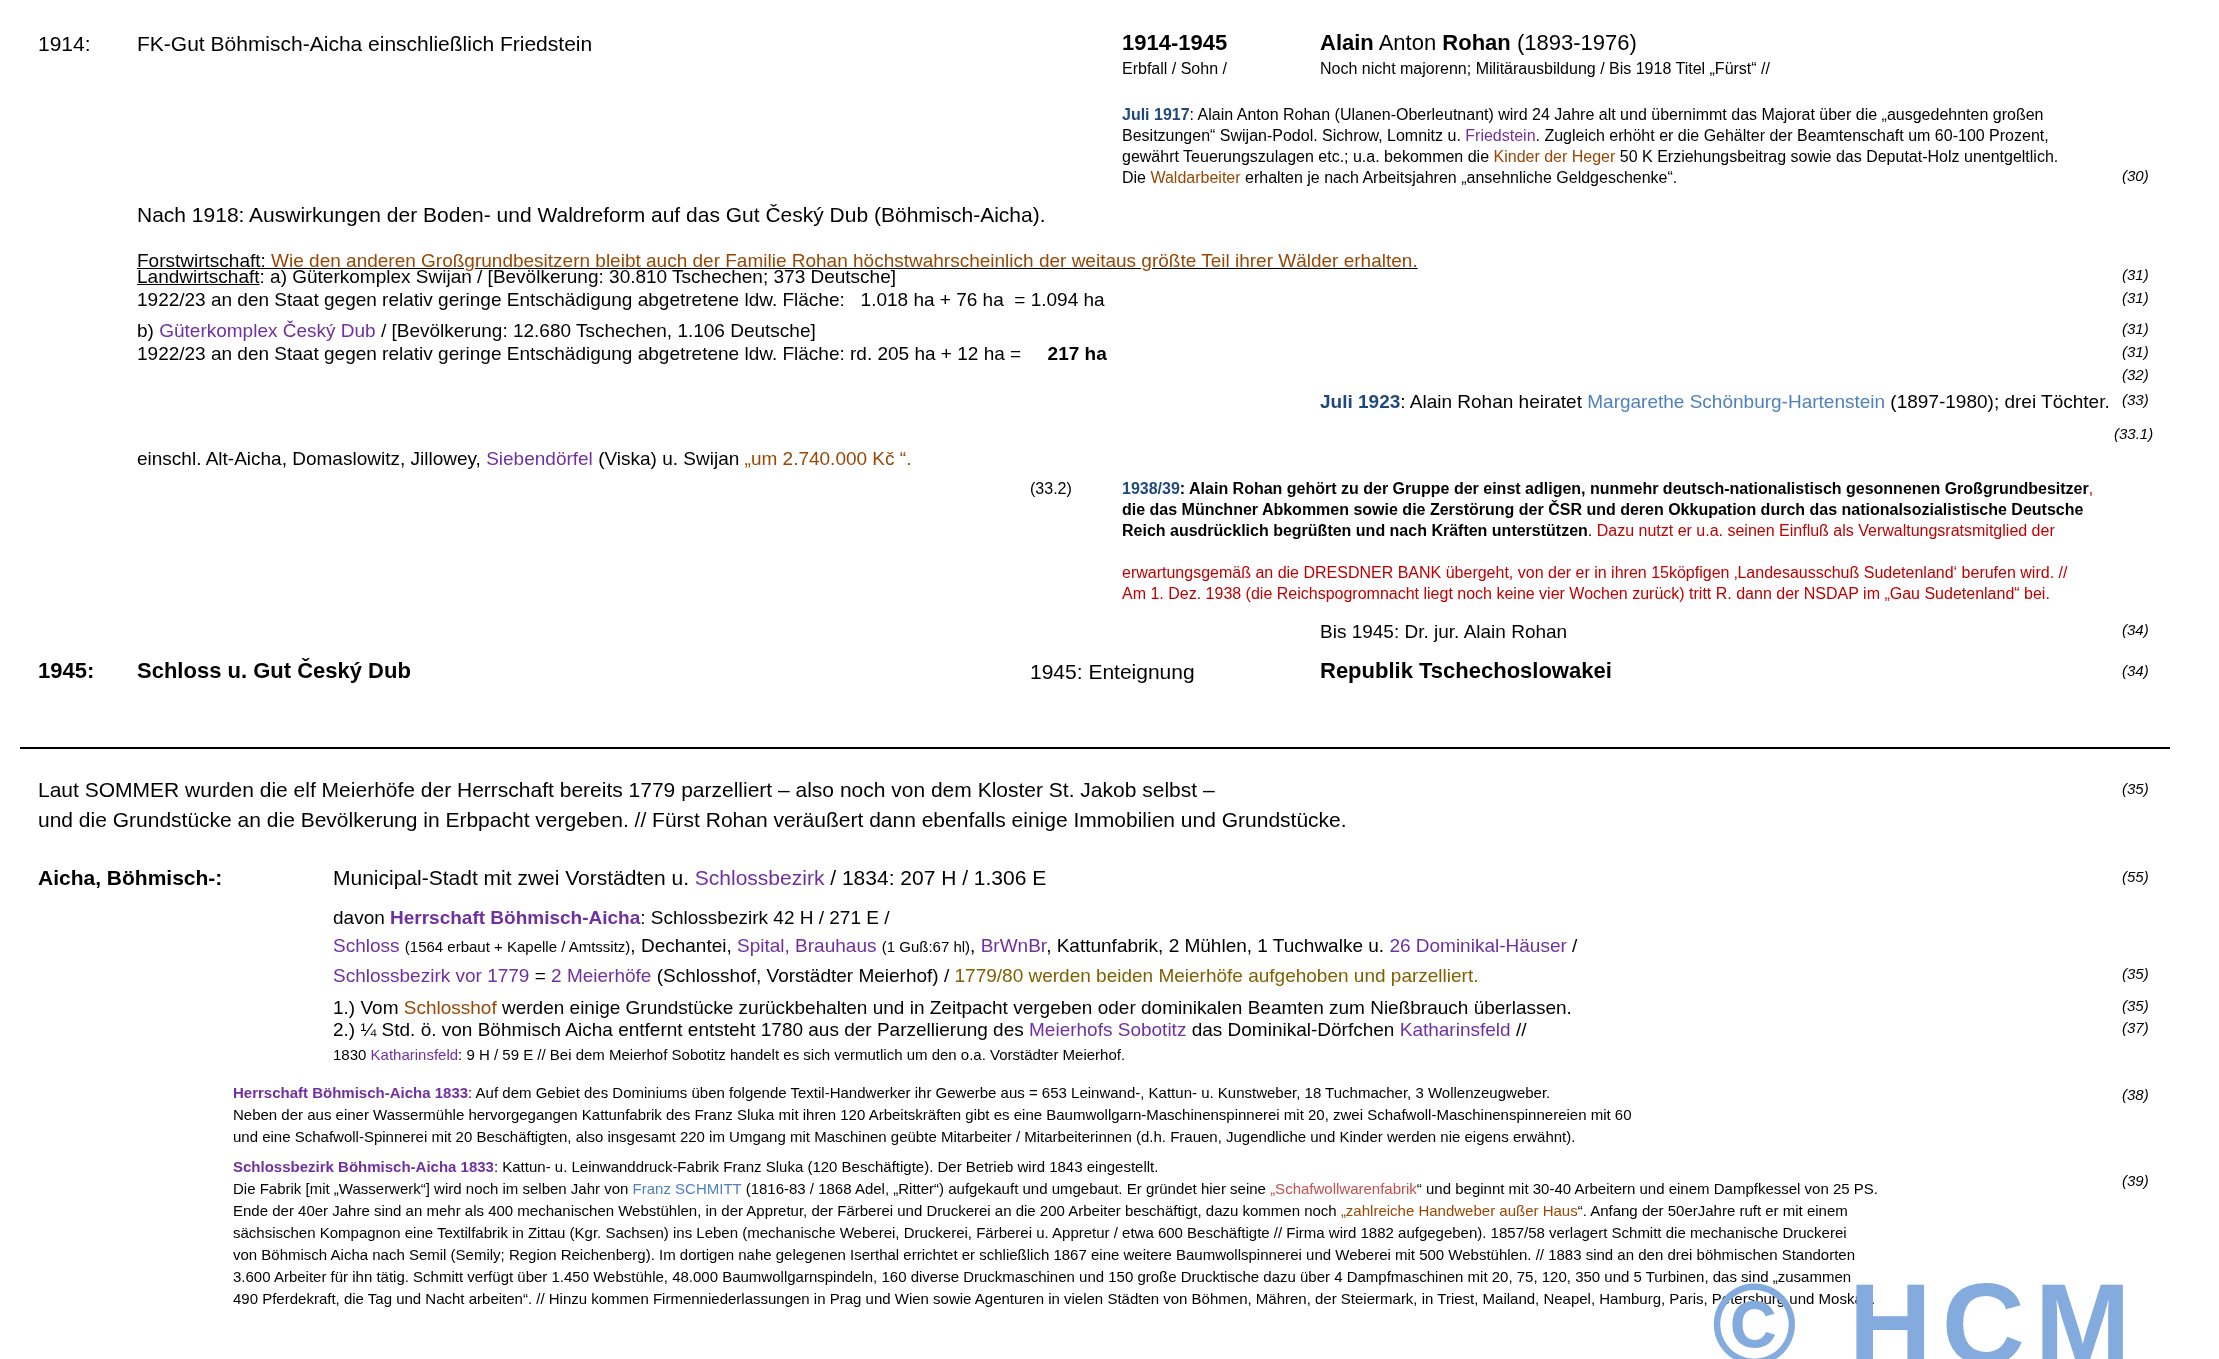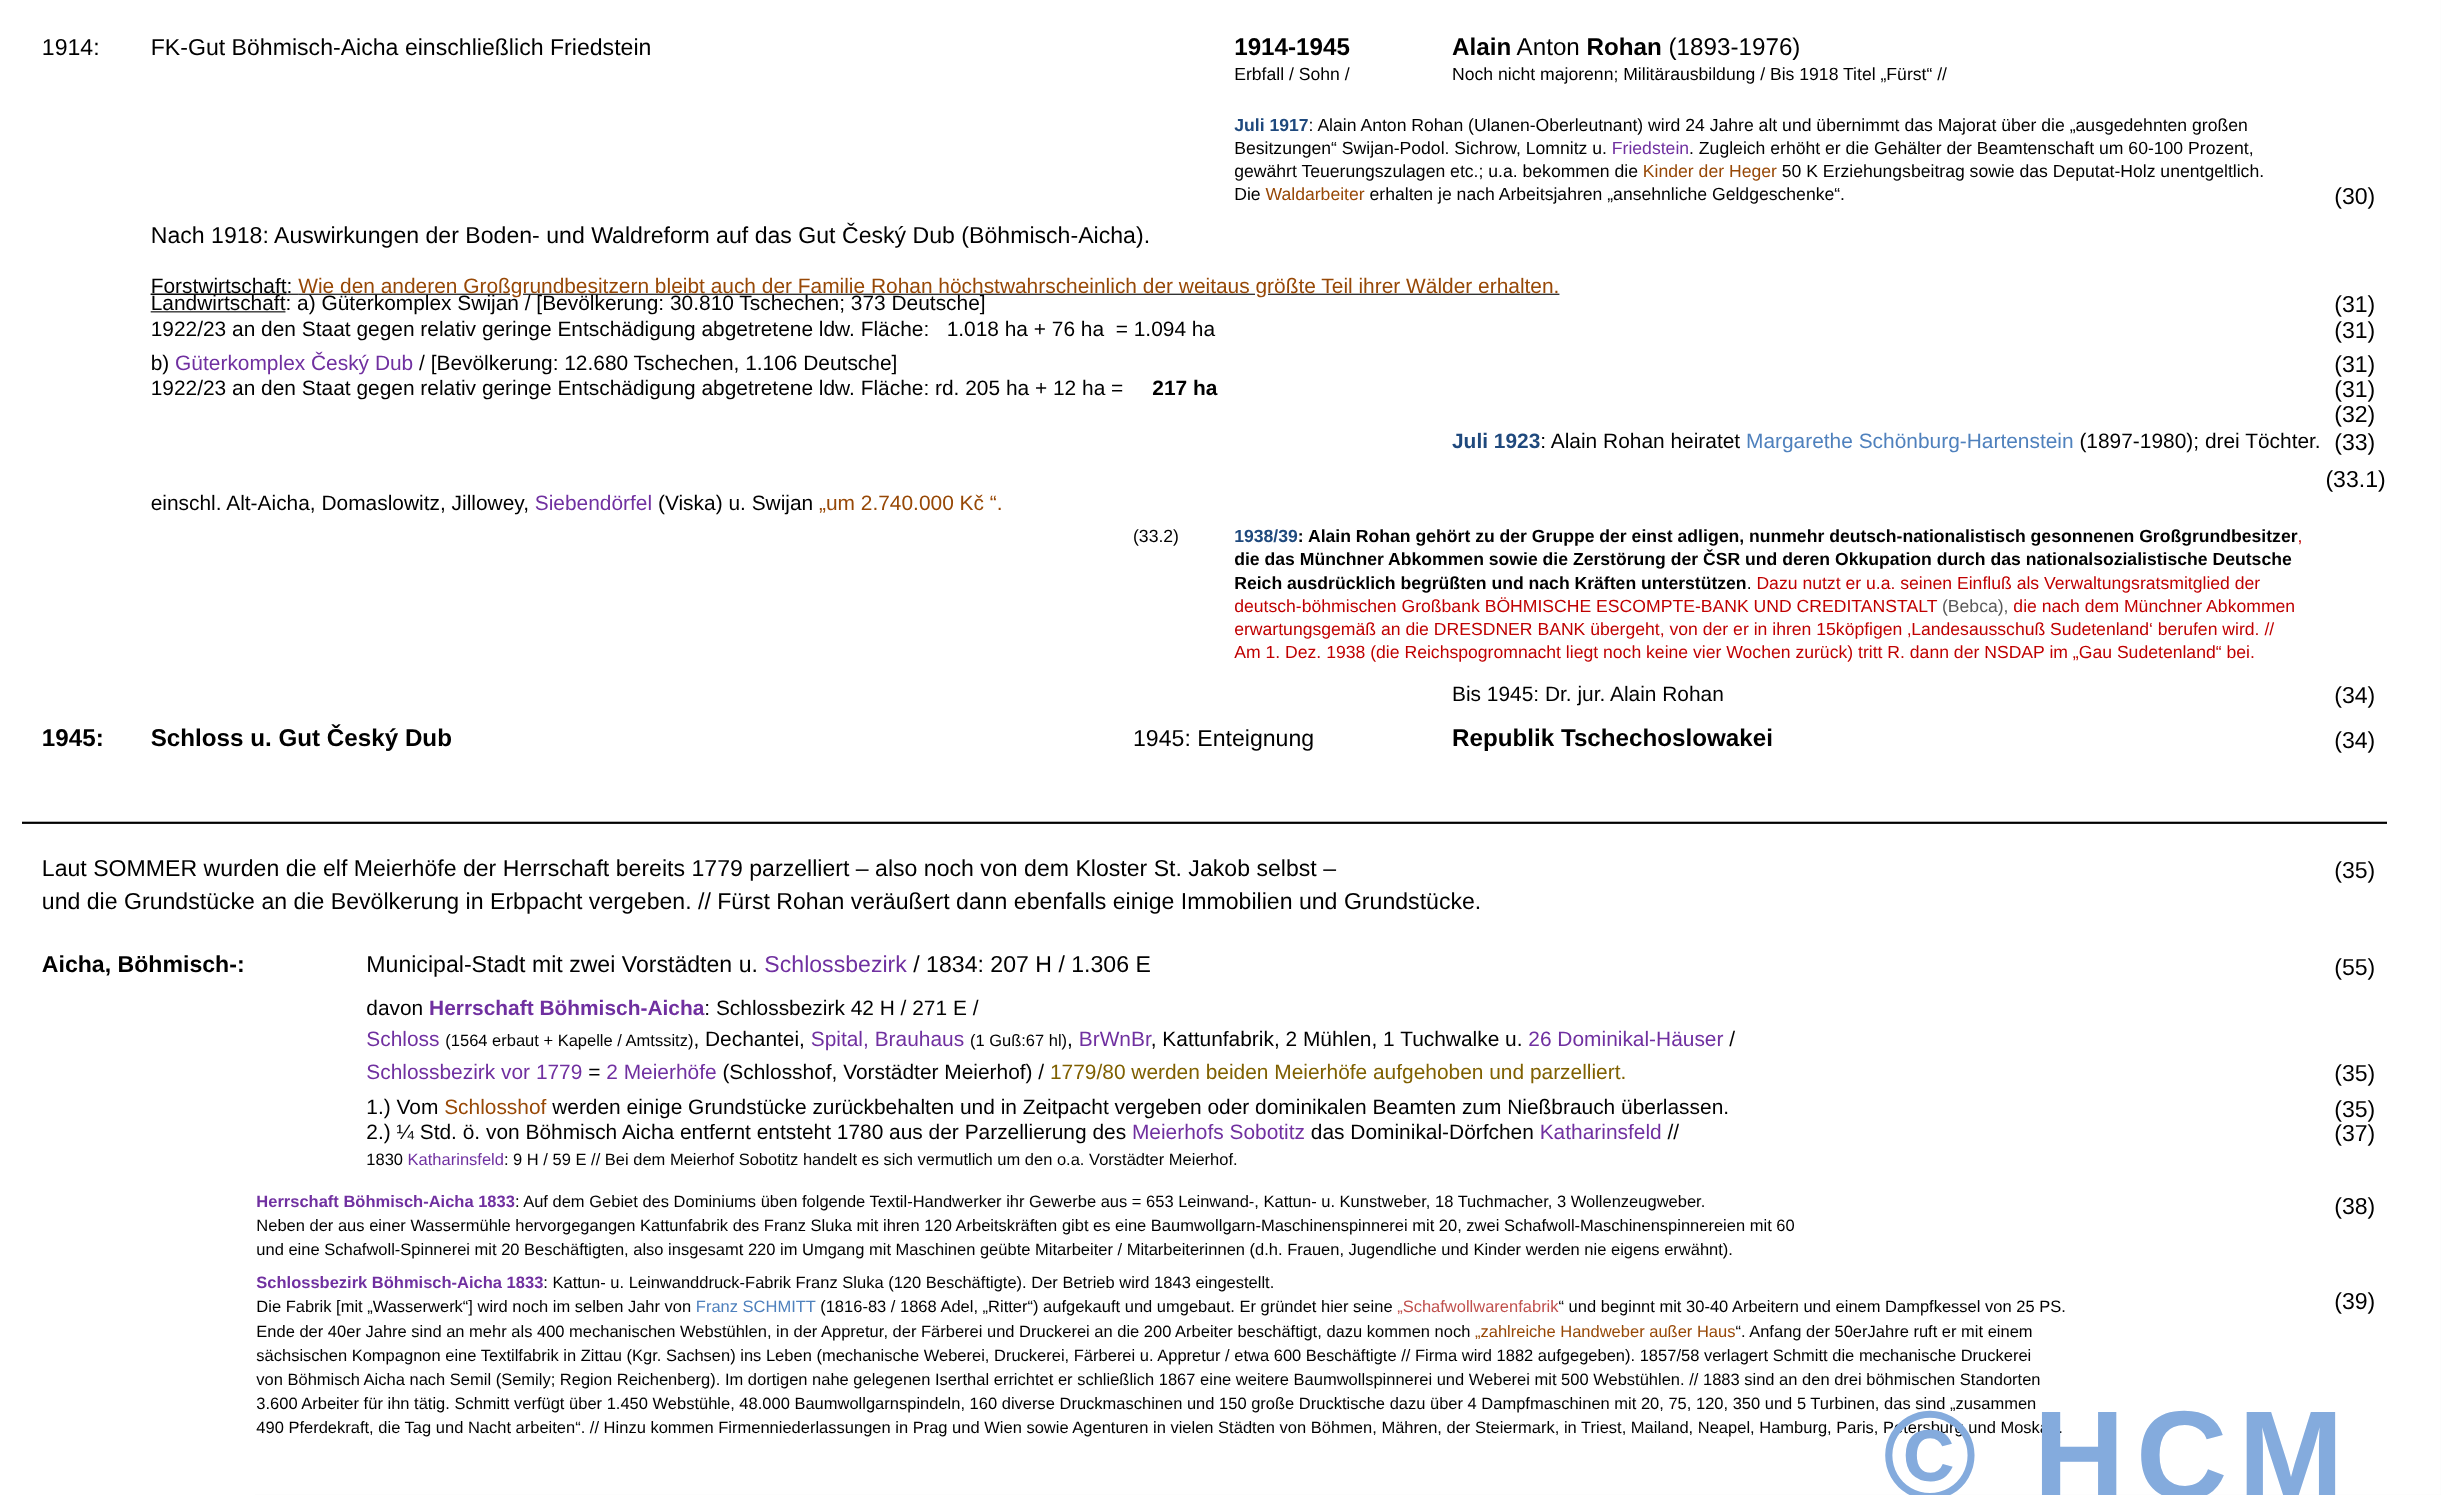--- a/index.html
+++ b/index.html
@@ -24,21 +24,21 @@
   .dateblue{color:#1f497d;font-weight:700;}
   .nameblue{color:#4f81bd;}
   .purple{color:#7030a0;}
   .purpleb{color:#7030a0;font-weight:700;margin-top:44px;}
   .brown{color:#974806;}
   .olive{color:#7f6000;}
   .red{color:#c00000;}
   .red2{color:#c0504d;}
   .gray{color:#595959;}
   .sm{font-size:15px;}
-  .ref{position:absolute;font-size:21px;color:#000;}
+  .ref{position:absolute;font-size:15px;color:#000;font-style:italic;}
   .rule{position:absolute;left:20px;top:747px;width:2150px;height:2px;background:#000;}
   .watermark{
     position:absolute;left:1712px;top:1258px;
     font-size:115px;font-weight:600;letter-spacing:10px;
     color:#84abdd;
   }
 </style>
 </head>
 <body>
 
@@ -64,21 +64,20 @@
   <div class="line t19" style="left:137px;top:343px;"><span>1922/23 an den Staat gegen relativ geringe Entschädigung abgetretene ldw. Fläche: rd. 205 ha + 12 ha =     </span><span class="b">217 ha</span></div>
 
   <div class="line t19" style="left:1320px;top:391px;"><span class="dateblue">Juli 1923</span><span>: Alain Rohan heiratet </span><span class="nameblue">Margarethe Schönburg-Hartenstein</span><span> (1897-1980); drei Töchter.</span></div>
 
   <div class="line t19" style="left:137px;top:448px;"><span>einschl. Alt-Aicha, Domaslowitz, Jillowey, </span><span class="purple">Siebendörfel</span><span> (Viska) u. Swijan </span><span class="brown">„um 2.740.000 Kč “.</span></div>
 
   <div class="line t16" style="left:1030px;top:480px;">(33.2)</div>
   <div class="line t16" style="left:1122px;top:480px;"><span class="dateblue">1938/39</span><span class="b">: </span><span class="b">Alain Rohan gehört zu der Gruppe der einst adligen, nunmehr deutsch-nationalistisch gesonnenen Großgrundbesitzer</span><span class="red">,</span></div>
   <div class="line t16" style="left:1122px;top:501px;"><span class="b">die das Münchner Abkommen sowie die Zerstörung der ČSR und deren Okkupation durch das nationalsozialistische Deutsche</span></div>
   <div class="line t16" style="left:1122px;top:522px;"><span class="b">Reich ausdrücklich begrüßten und nach Kräften unterstützen</span><span>. </span><span class="red">Dazu nutzt er u.a. seinen Einfluß als Verwaltungsratsmitglied der</span></div>
-  <div class="line t16" style="left:1122px;top:543px;"><span class="red">deutsch-böhmischen Großbank BÖHMISCHE ESCOMPTE-BANK UND CREDITANSTALT </span><span class="gray">(Bebca),</span><span class="red"> die nach dem Münchner Abkommen</span></div>
   <div class="line t16" style="left:1122px;top:564px;"><span class="red">erwartungsgemäß an die DRESDNER BANK übergeht, von der er in ihren 15köpfigen ‚Landesausschuß Sudetenland‘ berufen wird. //</span></div>
   <div class="line t16" style="left:1122px;top:585px;"><span class="red">Am 1. Dez. 1938 (die Reichspogromnacht liegt noch keine vier Wochen zurück) tritt R. dann der NSDAP im „Gau Sudetenland“ bei.</span></div>
 
   <div class="line t19" style="left:1320px;top:621px;">Bis 1945: Dr. jur. Alain Rohan</div>
   <div class="line t22 bold" style="left:38px;top:658px;">1945:</div>
   <div class="line t22 bold" style="left:137px;top:658px;">Schloss u. Gut Český Dub</div>
   <div class="line t21" style="left:1030px;top:660px;">1945: Enteignung</div>
   <div class="line t22 bold" style="left:1320px;top:658px;">Republik Tschechoslowakei</div>
 
   <div class="rule"></div>

